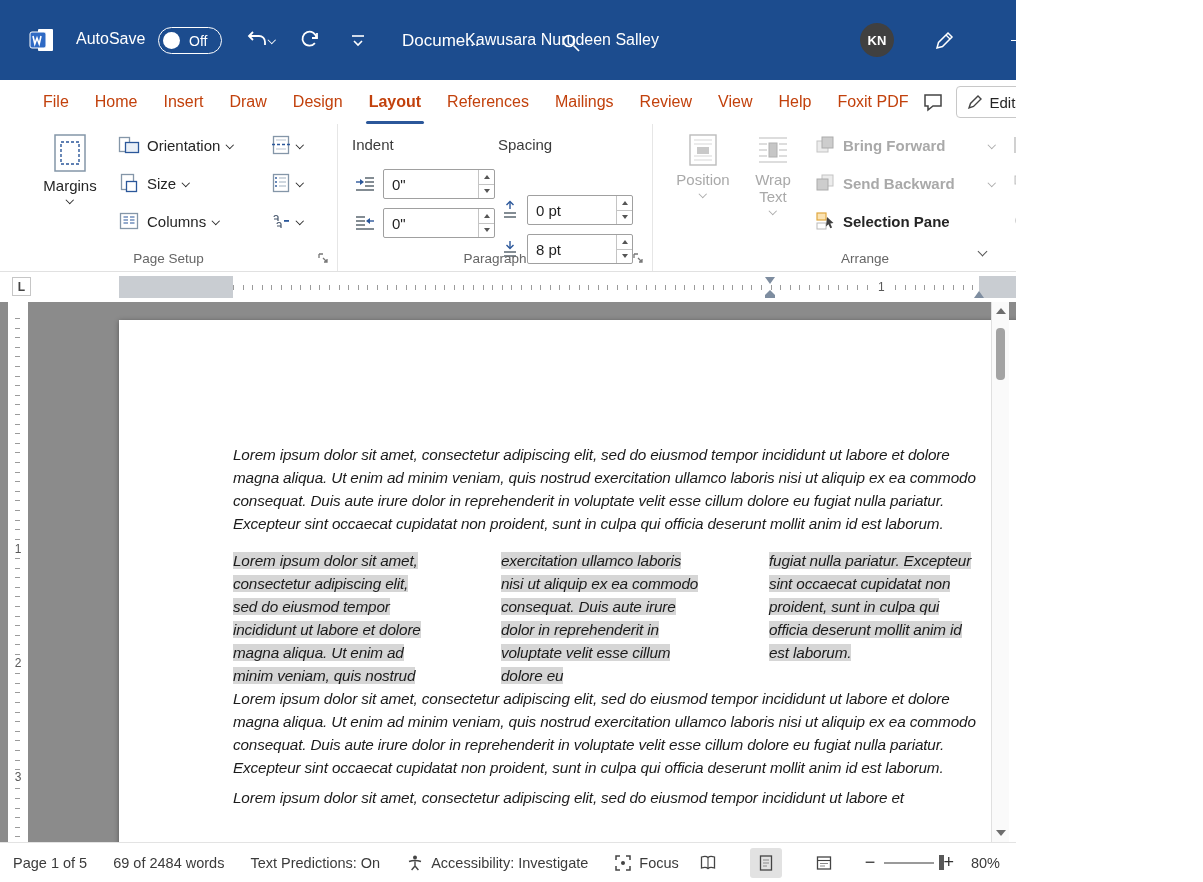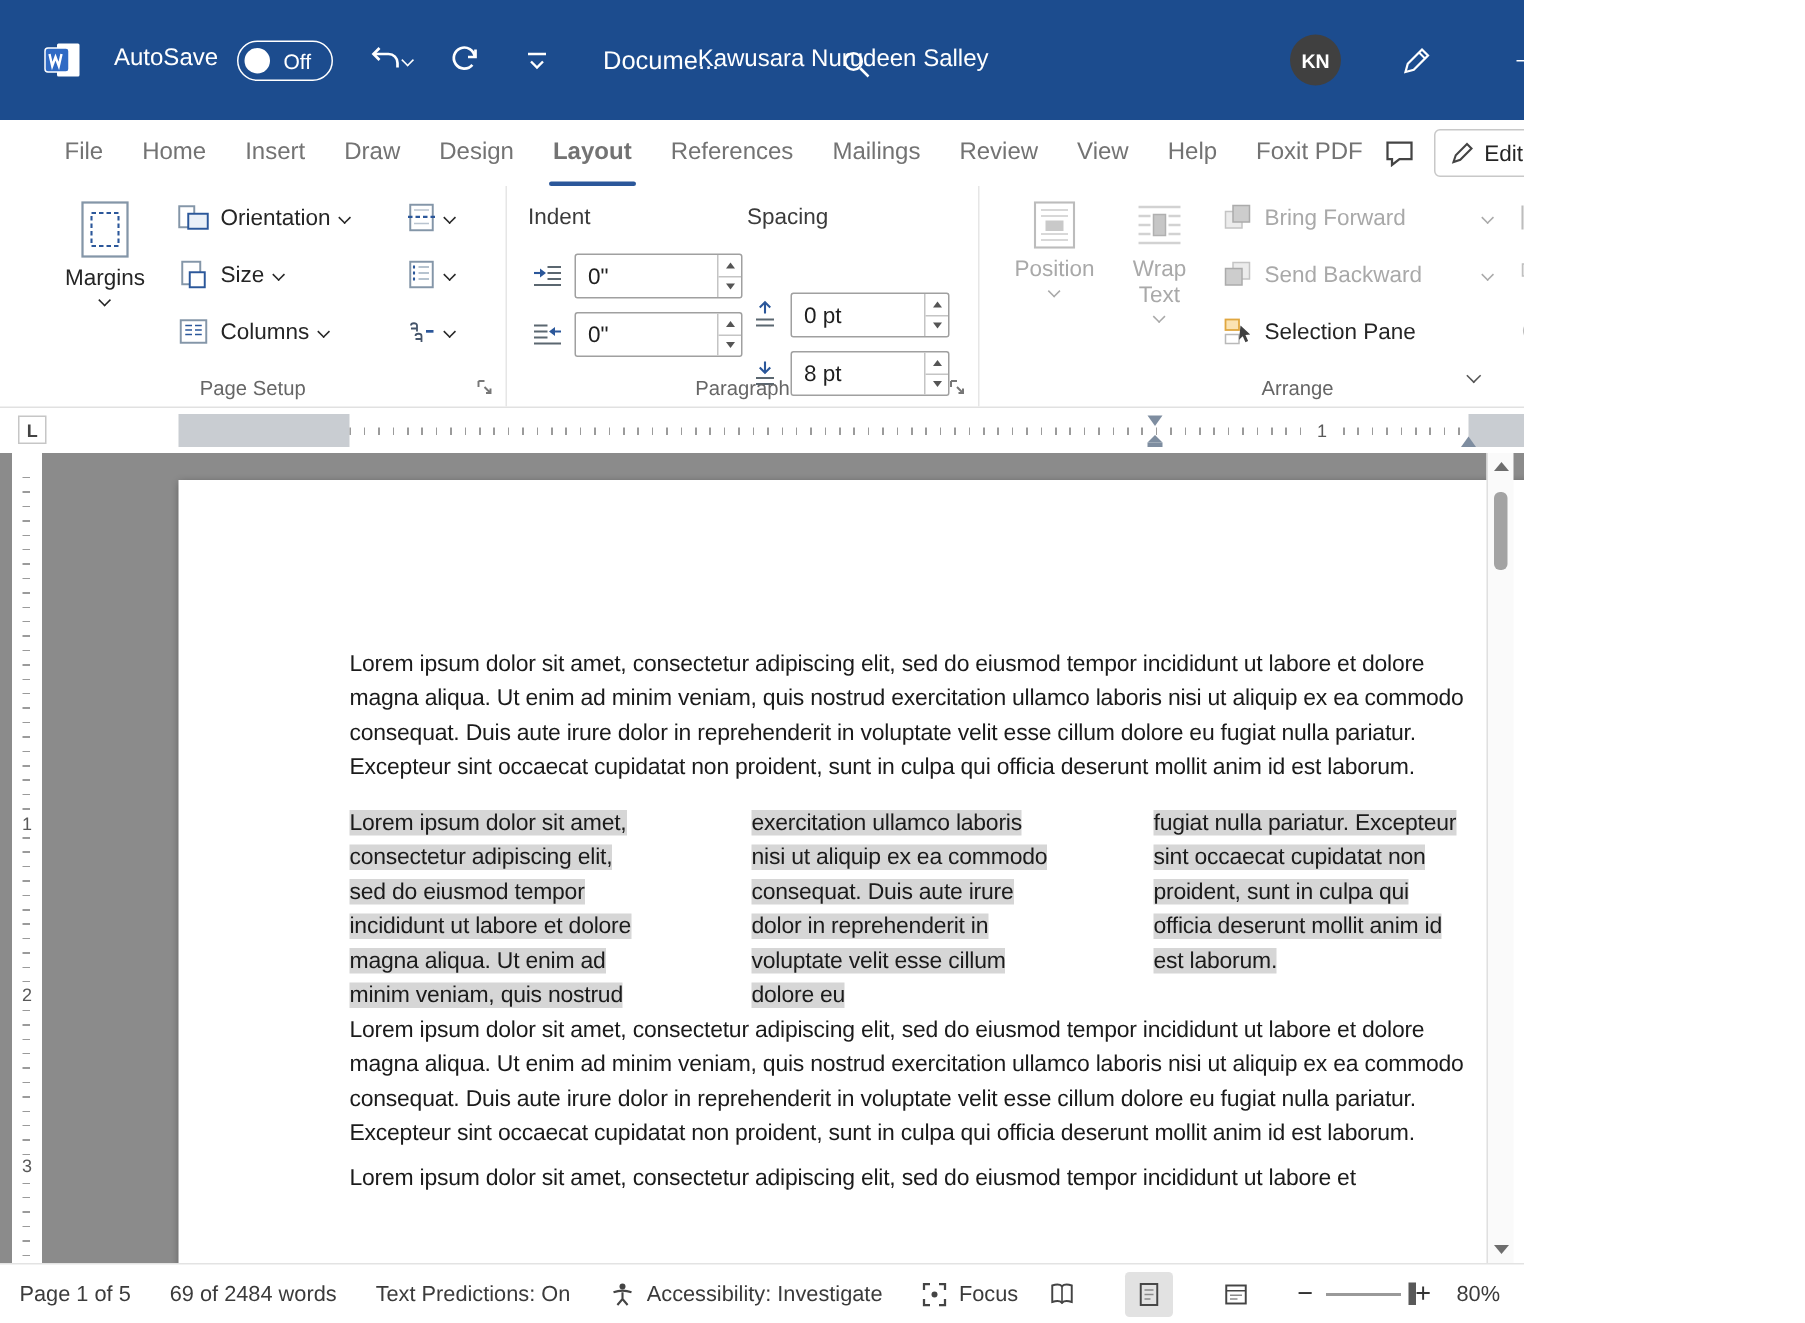--- a/index.html
+++ b/index.html
@@ -29,21 +29,21 @@
   .win-max{left:1066px;top:23px;}
   .win-close{left:1138px;top:23px;}
   .min-glyph{width:13px;height:0;border-top:1.6px solid #fff;}
   .max-glyph{width:12px;height:12px;border:1.6px solid #fff;border-radius:2px;}
   .chev{display:inline-block;width:7px;height:7px;border-right:1.5px solid currentColor;border-bottom:1.5px solid currentColor;transform:rotate(45deg);flex:none;}
   .chev.sm{width:5.5px;height:5.5px;}
   .chev.white{color:#fff;}
 
   
   .tabrow{position:absolute;top:80px;left:0;right:0;height:44px;background:#fff;display:flex;align-items:center;padding-left:30px;}
-  .tab{height:100%;display:flex;align-items:center;padding:0 13px;font-size:16px;color:#737373;position:relative;cursor:pointer;white-space:nowrap;}
+  .tab{height:100%;display:flex;align-items:center;padding:0 13px;font-size:16px;color:#c2410c;position:relative;cursor:pointer;white-space:nowrap;}
   .tab.active{font-weight:700;}
   .tab.active::after{content:"";position:absolute;left:10px;right:10px;bottom:0;height:3px;background:#2b579a;border-radius:2px;}
   .tabrow-right{margin-left:auto;display:flex;align-items:center;gap:12px;}
   .icon-btn{display:flex;align-items:center;justify-content:center;cursor:pointer;}
   .editing-btn{border:1px solid #c8c8c8;border-radius:4px;height:32px;padding:0 10px;display:flex;align-items:center;gap:7px;font-size:15px;color:#252525;cursor:pointer;}
   .share-btn{background:#e8f1fb;border-radius:4px;height:32px;display:flex;align-items:center;padding:0 9px;gap:8px;color:#2b579a;cursor:pointer;}
   .share-div{width:1px;height:18px;background:#c3d5ea;}
 
   
   .ribbon{position:absolute;top:124px;left:0;right:0;height:148px;background:#fff;border-bottom:1px solid #e1e1e1;}
@@ -73,21 +73,21 @@
   .numbox.sp{width:106px;}
   .spin{position:absolute;right:0;top:0;bottom:0;width:16px;border-left:1px solid #c4c4c4;display:flex;flex-direction:column;}
   .spin span{flex:1;display:flex;align-items:center;justify-content:center;cursor:pointer;}
   .spin span:first-child{border-bottom:1px solid #c4c4c4;}
   .tri-up{width:0;height:0;border-left:3.5px solid transparent;border-right:3.5px solid transparent;border-bottom:4px solid #555;}
   .tri-dn{width:0;height:0;border-left:3.5px solid transparent;border-right:3.5px solid transparent;border-top:4px solid #555;}
   
   .position-btn{left:18px;top:8px;width:64px;}
   .wraptext-btn{left:88px;top:8px;width:64px;}
   .wraptext-btn .blabel{width:46px;}
-  .arr-stack{position:absolute;left:155px;top:2px;}
+  .arr-stack{position:absolute;left:155px;top:2px;font-weight:bold;}
   .arr-stack .rrow{width:192px;}
   .arr-stack .rrow .chev{margin-left:auto;}
   .arr-small{position:absolute;left:352px;top:2px;}
   .collapse-btn{position:absolute;right:30px;bottom:12px;color:#555;cursor:pointer;}
 
   
   .rulerrow{position:absolute;top:272px;left:0;right:0;height:30px;background:#fff;}
   .tab-selector{position:absolute;left:12px;top:5px;width:19px;height:19px;border:1px solid #c6c6c6;background:#fff;display:flex;align-items:center;justify-content:center;font-size:12px;font-weight:bold;color:#444;cursor:pointer;}
   .hruler{position:absolute;left:119px;top:4px;width:976px;height:22px;background:#fff;cursor:pointer;}
   .hruler .mzone{position:absolute;top:0;bottom:0;background:#c9cdd2;}
@@ -99,21 +99,21 @@
   .m-hang::before{content:"";display:block;width:0;height:0;border-left:5px solid transparent;border-right:5px solid transparent;border-bottom:5px solid #7e8da0;}
   .m-hang::after{content:"";display:block;width:10px;height:3px;background:#7e8da0;}
   .m-right{position:absolute;left:855px;bottom:0;width:0;height:0;border-left:5px solid transparent;border-right:5px solid transparent;border-bottom:7px solid #7e8da0;cursor:grab;}
 
   
   .canvas{position:absolute;top:302px;left:0;right:0;height:540px;background:#8b8b8b;overflow:hidden;}
   .vruler{position:absolute;left:8px;top:0;width:20px;height:100%;background:#fff;cursor:pointer;}
   .vticks{position:absolute;top:16px;bottom:0;left:7px;width:5px;background-image:repeating-linear-gradient(180deg,#9b9b9b 0 1px,transparent 1px 9.6px);}
   .vnum{position:absolute;left:0;width:100%;text-align:center;font-size:12px;color:#595959;background:#fff;}
   .page{position:absolute;left:119px;top:18px;width:976px;height:640px;background:#fff;box-shadow:0 1px 5px rgba(0,0,0,.38);cursor:text;}
-  .page-inner{position:absolute;left:114px;top:111px;width:748px;}
+  .page-inner{position:absolute;left:114px;top:123px;width:748px;font-style:italic;}
   .para{font-size:15.3px;line-height:23px;color:#1b1b1b;letter-spacing:-0.15px;margin:0 0 14px 0;}
   .para.tight{margin:0 0 7px 0;}
   .cols{display:flex;gap:69px;margin:0 0 0 0;}
   .col{font-size:15.3px;line-height:23px;color:#1b1b1b;letter-spacing:-0.15px;}
   .col.c1,.col.c2{width:199px;}
   .col.c3{width:204px;}
   .col span{background:#d6d6d6;}
   .scrollbar{position:absolute;right:7px;top:0;width:18px;height:100%;background:#fafafa;border-left:1px solid #e0e0e0;}
   .sb-up{position:absolute;top:6px;left:50%;transform:translateX(-50%);width:0;height:0;border-left:5px solid transparent;border-right:5px solid transparent;border-bottom:6px solid #6d6d6d;cursor:pointer;}
   .sb-thumb{position:absolute;top:26px;left:4px;width:9px;height:52px;background:#a3a3a3;border-radius:4px;cursor:grab;}

